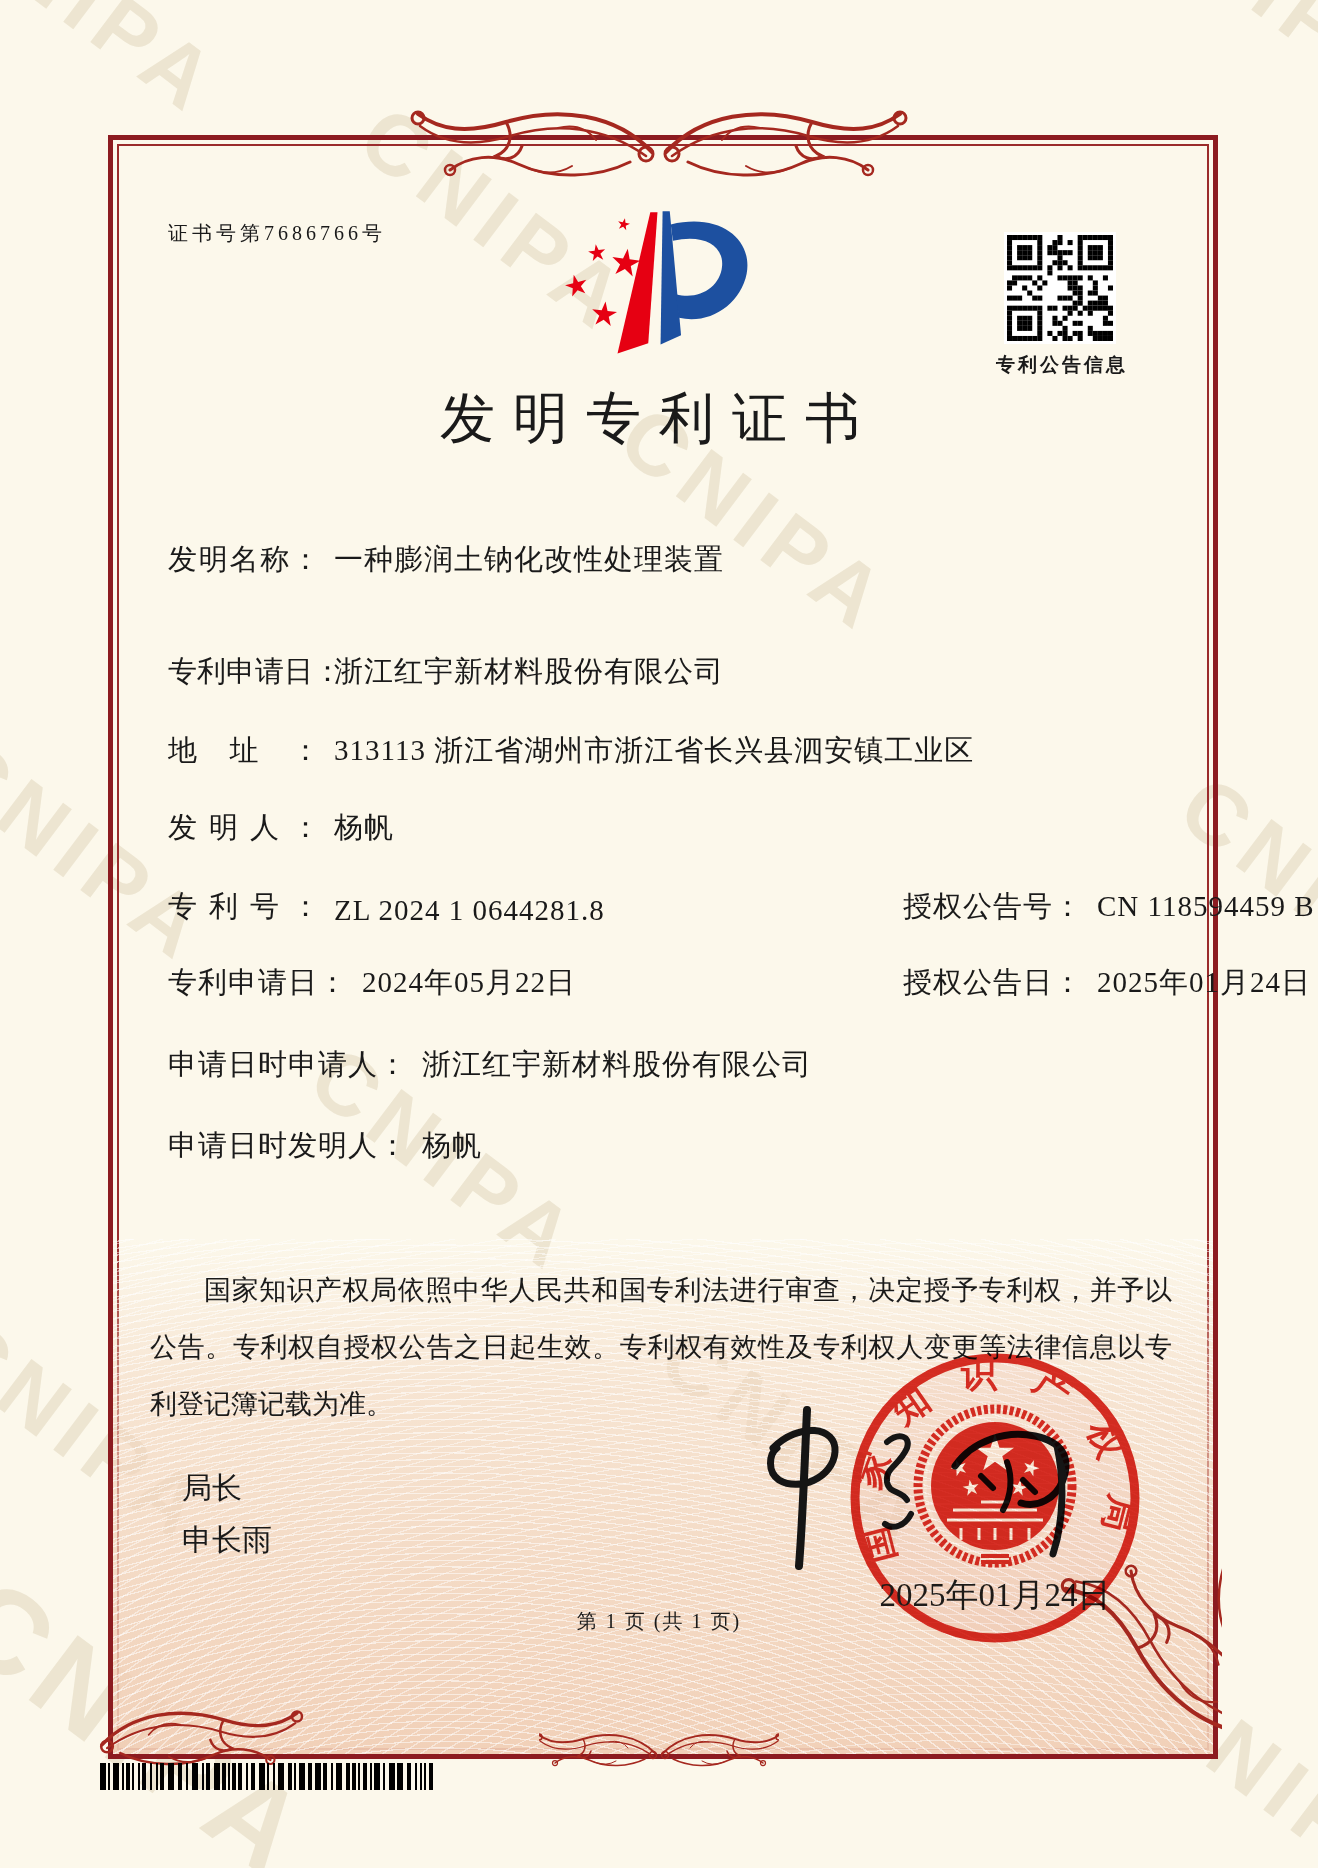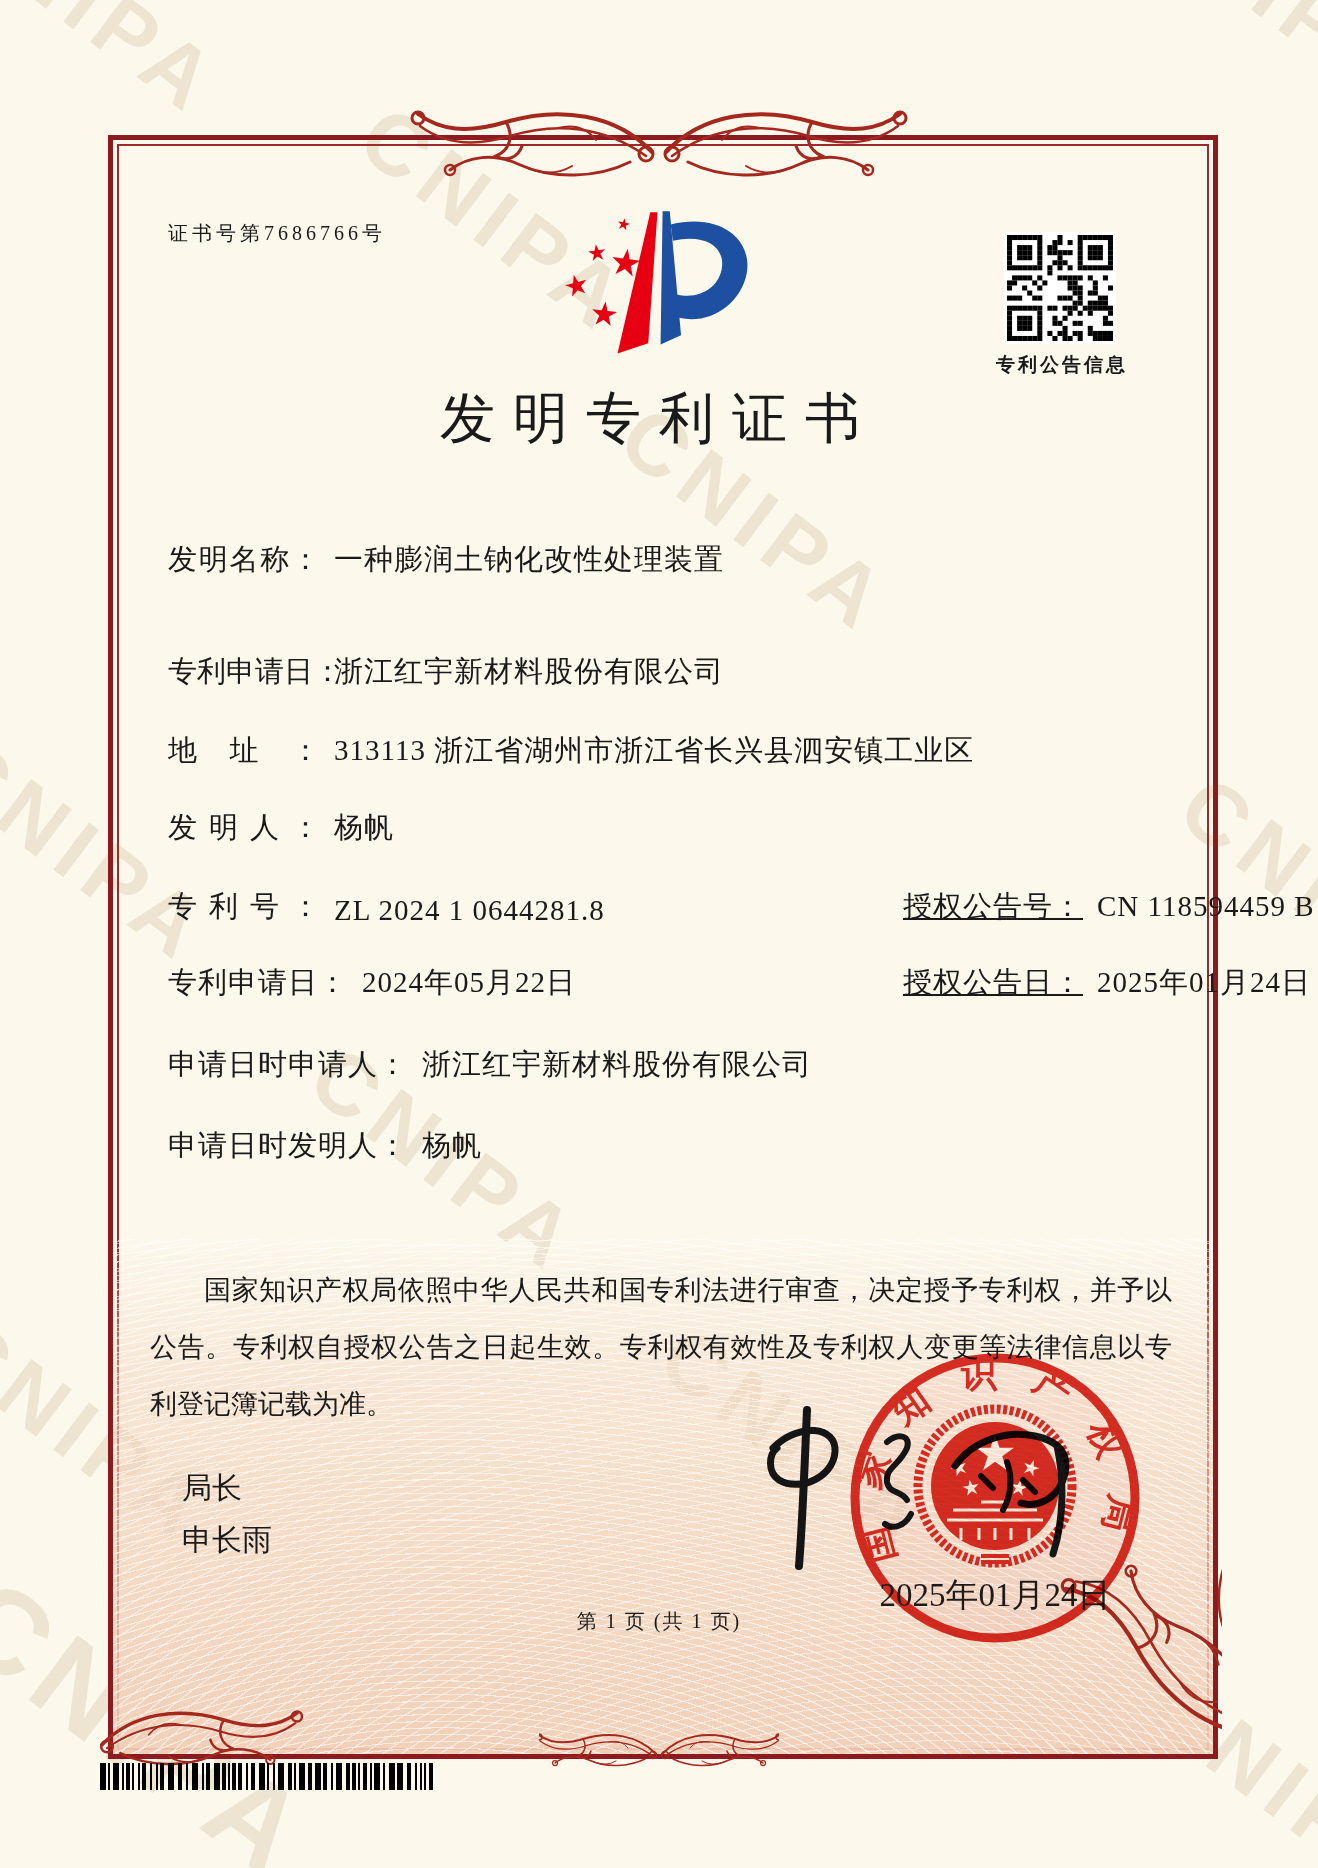--- a/index.html
+++ b/index.html
@@ -38,21 +38,21 @@
 
   
   .row{position:absolute;left:168px;font-size:29px;z-index:4;white-space:nowrap;}
   .lbl{display:inline-block;width:152px;text-align:justify;text-align-last:justify;
        vertical-align:bottom;}
   .lbl::after{content:"：";}
   .lbl-long{display:inline-block;vertical-align:bottom;letter-spacing:1px;}
   .lbl-long::after{content:"：";}
   .val{margin-left:14px;letter-spacing:1px;}
   .col-r{position:absolute;left:735px;top:0;white-space:nowrap;}
-  .col-r .lbl2{display:inline-block;letter-spacing:1px;text-decoration:underline;}
+  .col-r .lbl2{display:inline-block;letter-spacing:1px;}
   .col-r .lbl2::after{content:"：";}
 
   
   .statement{position:absolute;left:150px;top:1262px;width:1022px;font-size:27px;
              line-height:57px;text-indent:2em;text-align:justify;z-index:4;}
 
   
   .signer{position:absolute;left:182px;top:1462px;z-index:5;
           font-family:"Liberation Sans","DejaVu Sans",sans-serif;font-size:30px;line-height:52px;}
   .sig{position:absolute;left:715px;top:1402px;z-index:5;}

